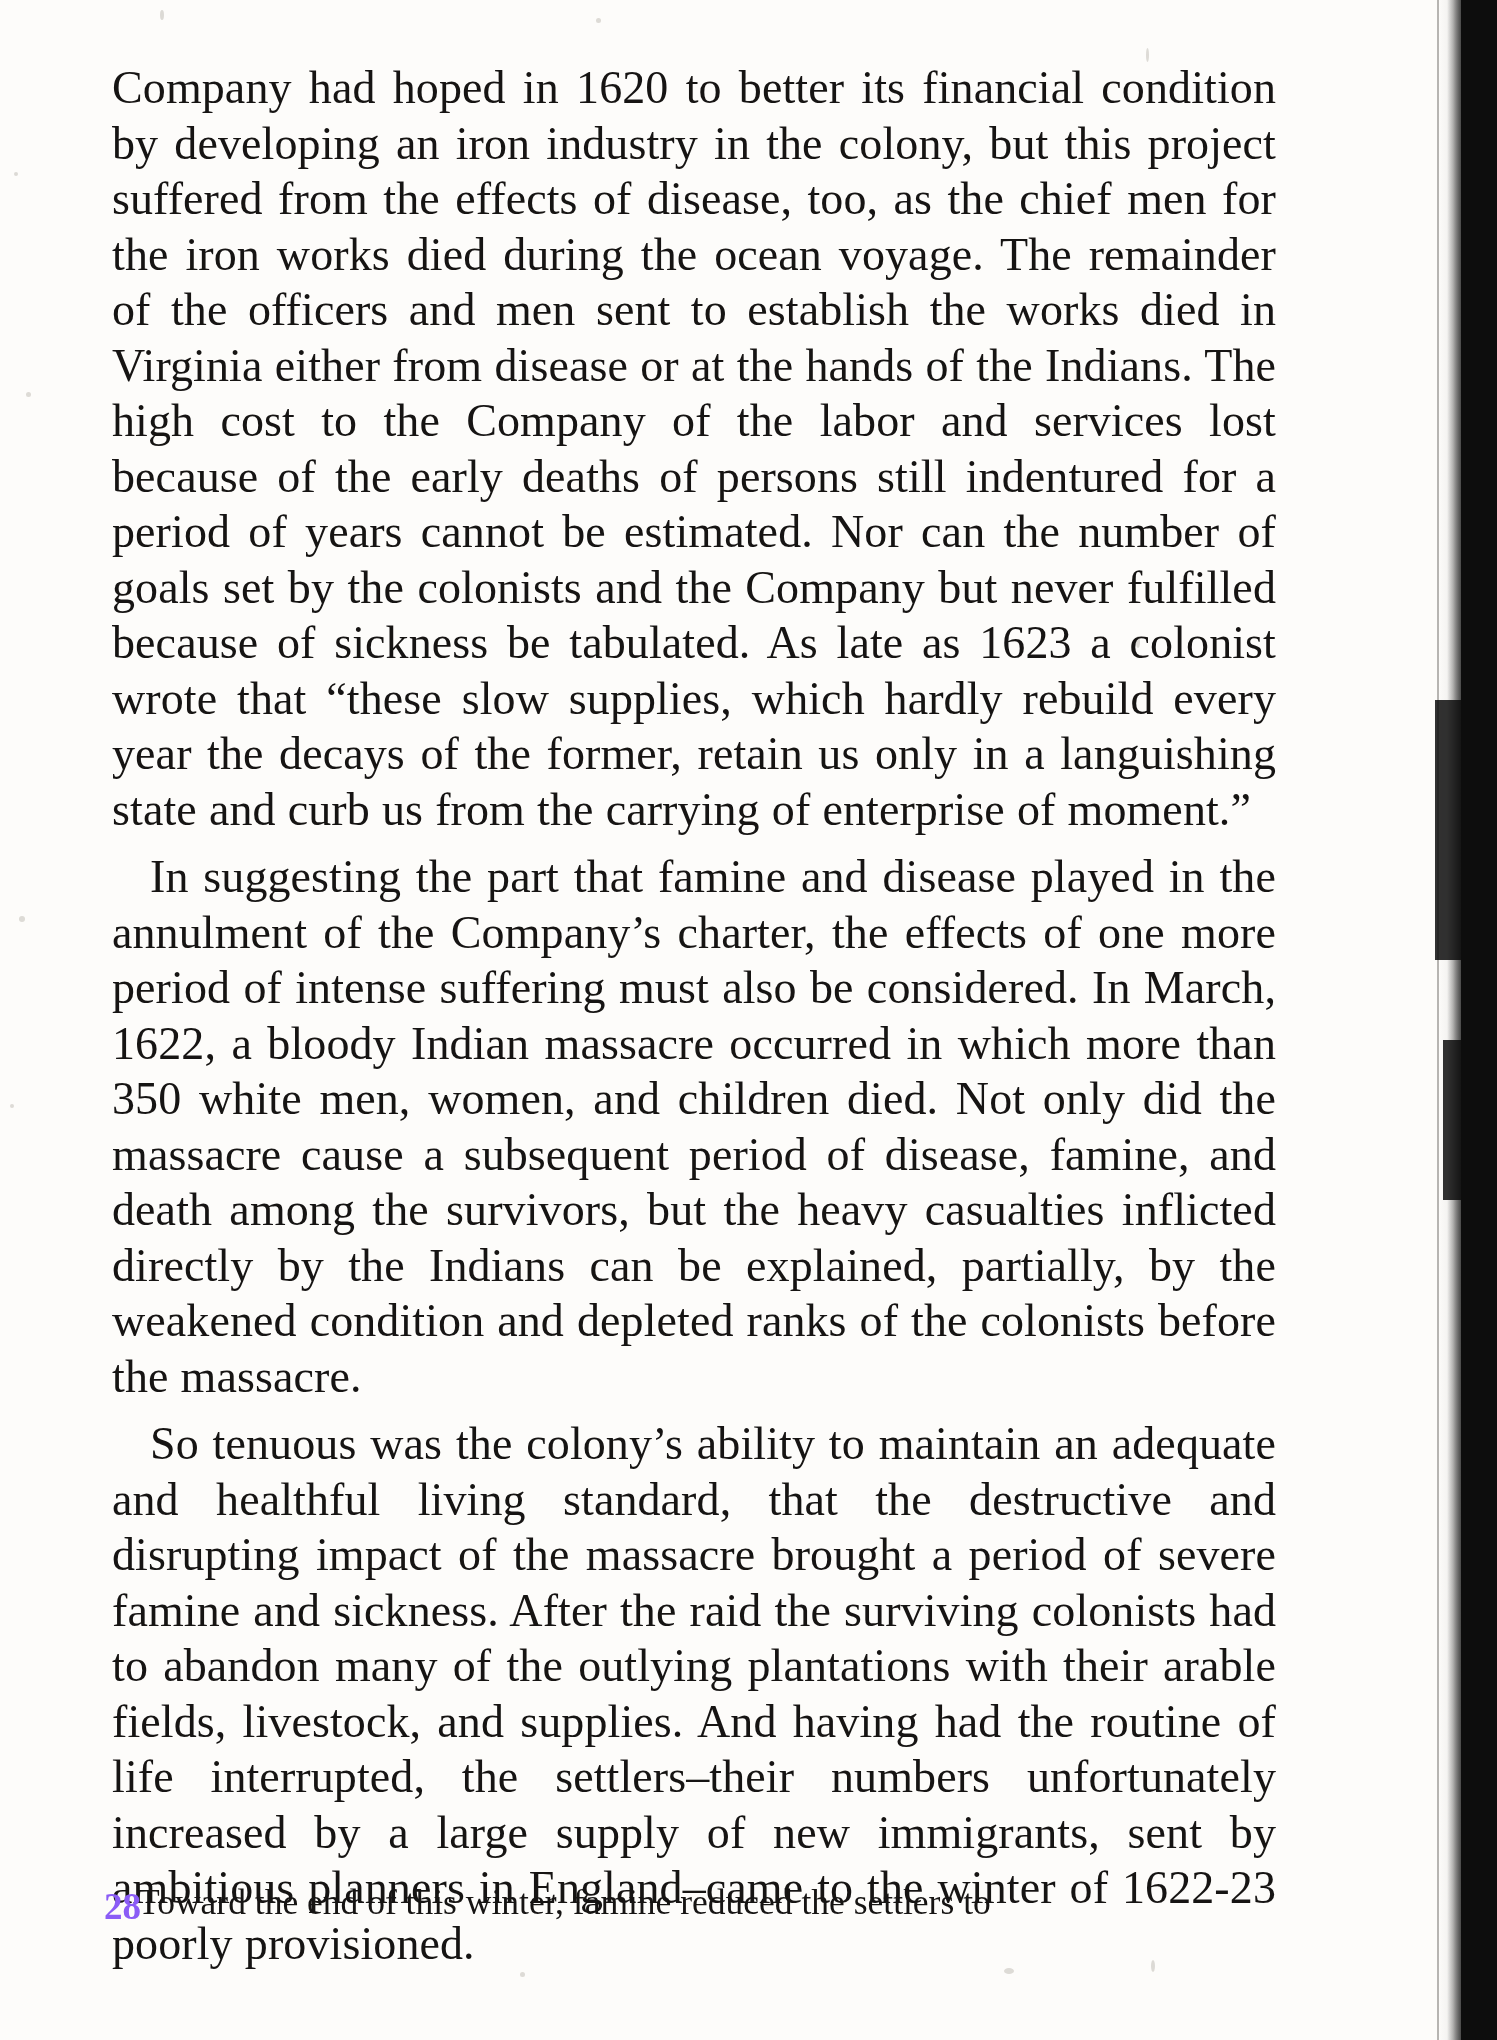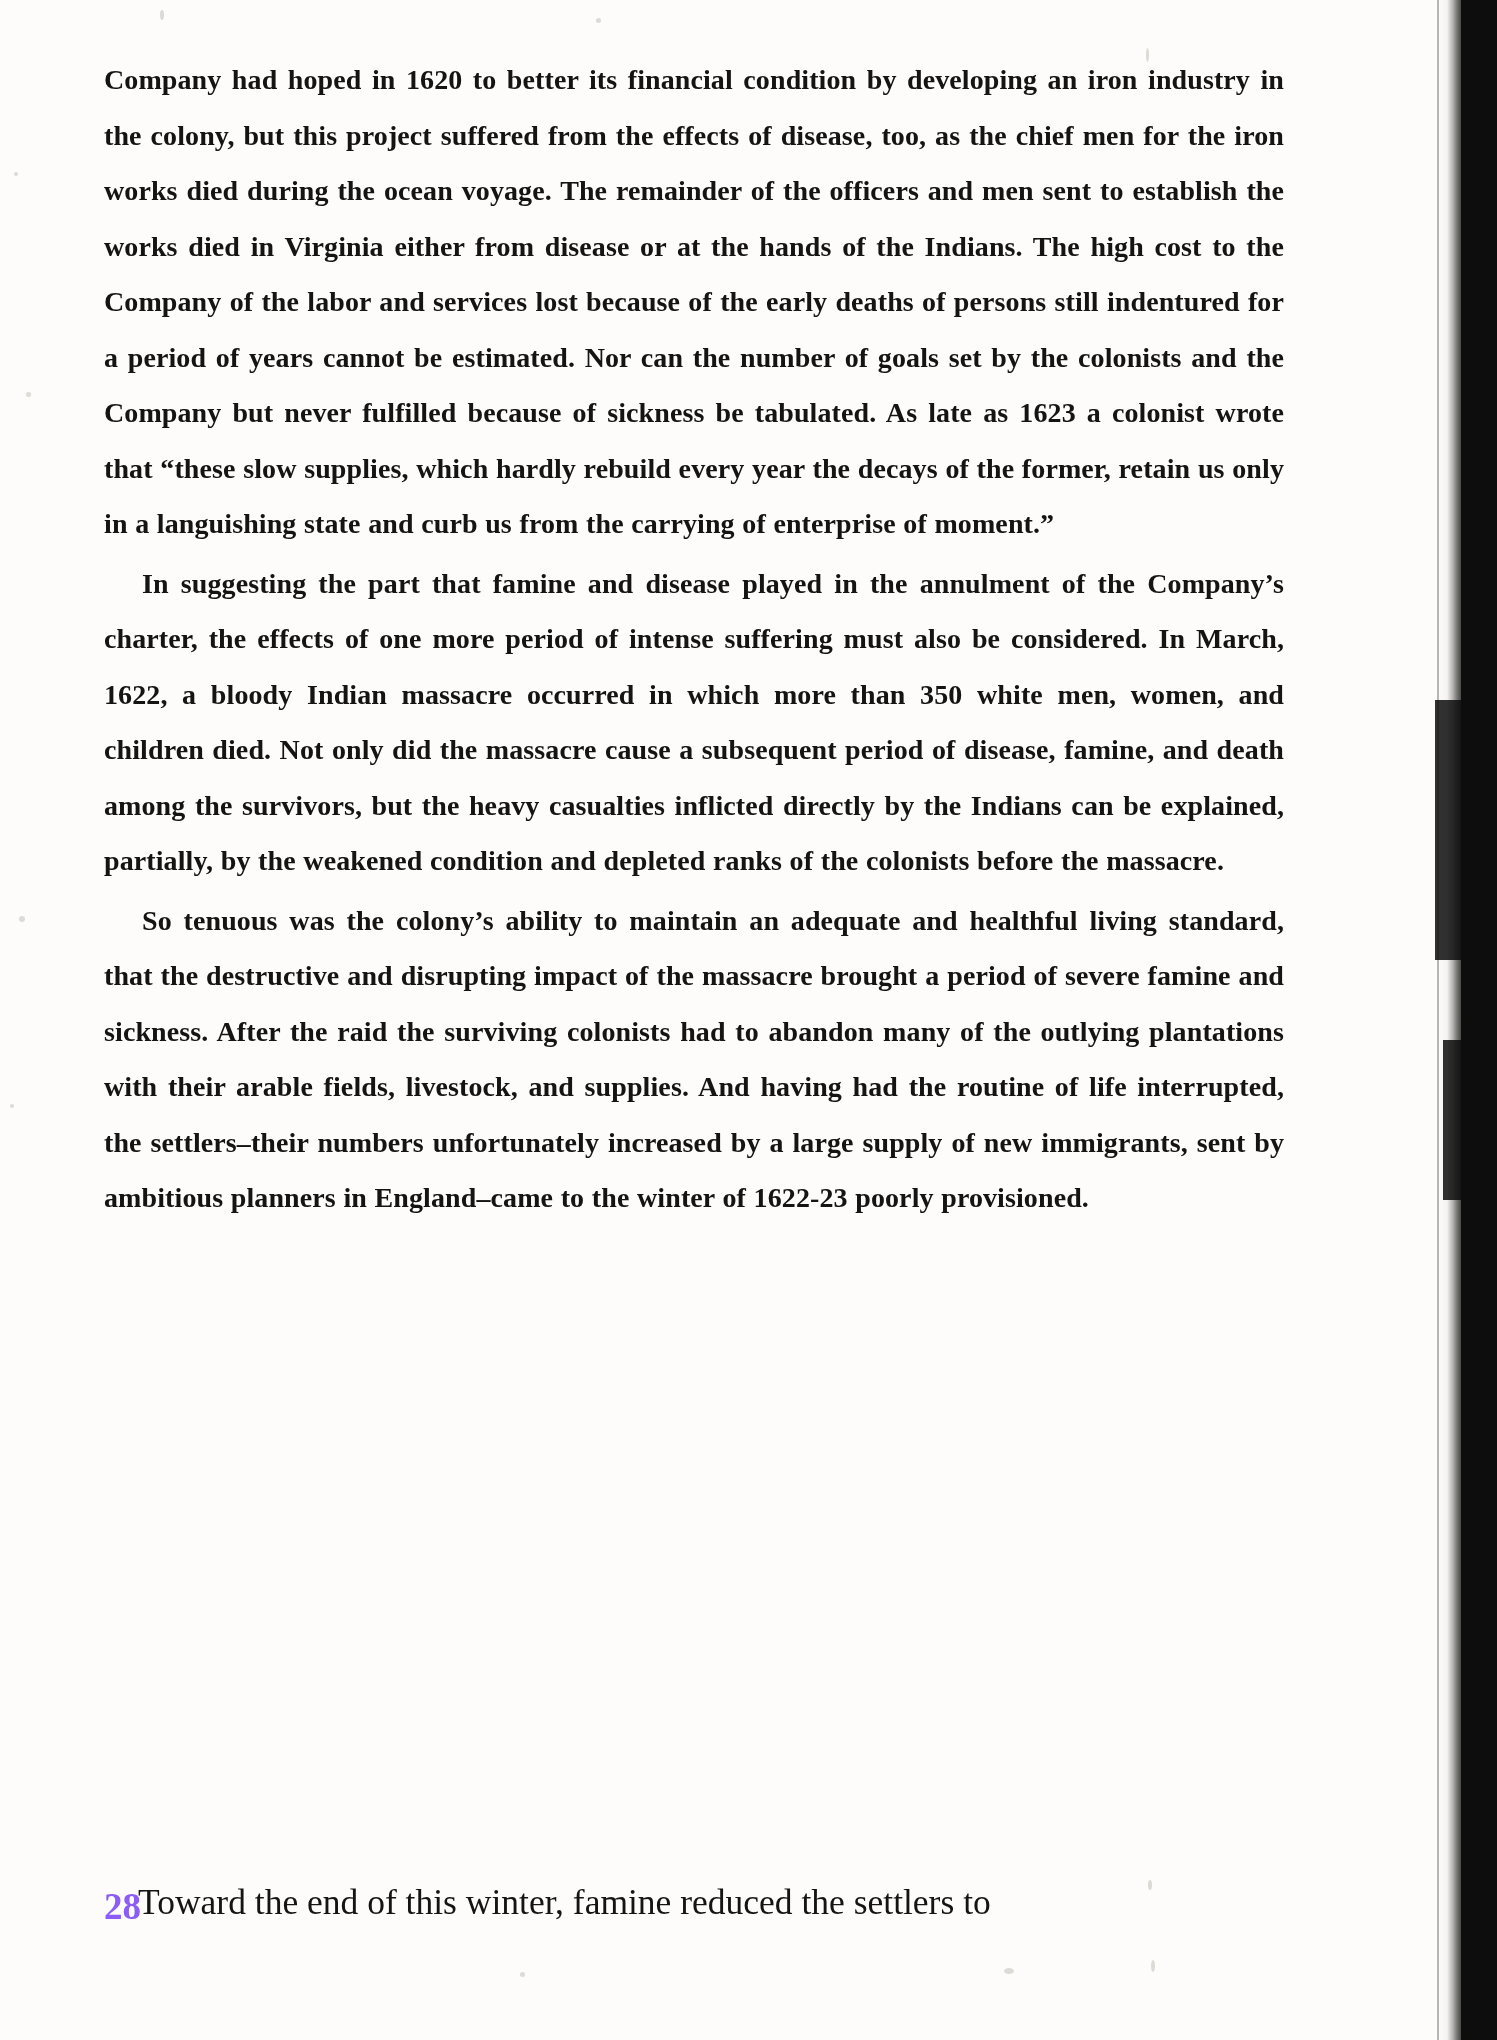--- a/index.html
+++ b/index.html
@@ -85,29 +85,29 @@
 
   
   .text-column {
     position: absolute;
     left: 100px;
     top: 48px;
     width: 1188px;
   }
 
   p.para {
-    margin: 4px;
-    font-size: 28px;
+    margin: 12px;
+    font-size: 46px;
     line-height: 55.5px;
     color: #161413;
     text-align: justify;
     text-justify: inter-word;
     letter-spacing: 0.1px;
     word-spacing: 0.5px;
-    font-weight: 700;
+    font-weight: 400;
   }
   p.para.indent {
     text-indent: 38px;
   }
 
   
   .page-number {
     position: absolute;
     left: 104px;
     top: 1885px;

